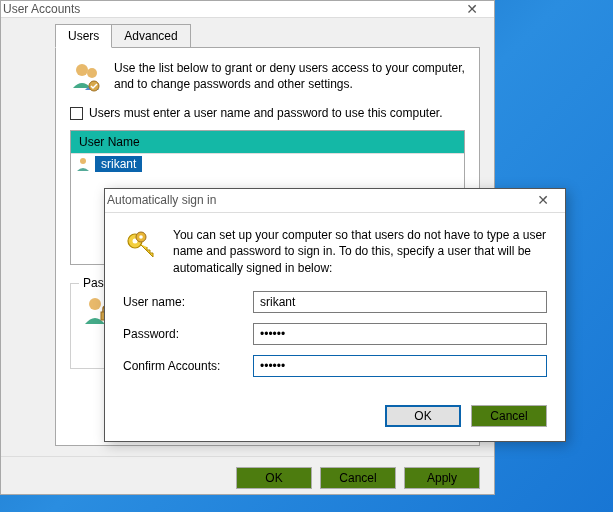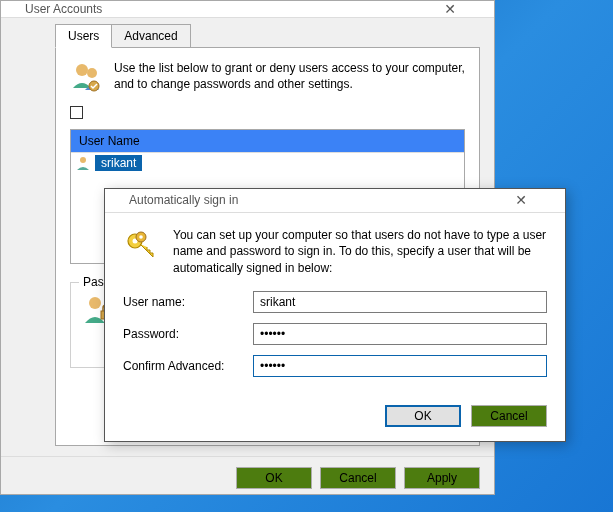--- a/index.html
+++ b/index.html
@@ -24,21 +24,21 @@
   height: 495px;
   background: #f0f0f0;
   border: 1px solid #a8a8a8;
   display: flex;
   flex-direction: column;
 }
 .titlebar {
   height: 28px;
   display: flex;
   align-items: center;
-  padding: 0 24px;
+  padding: 0 2px;
   background: #fff;
   border-bottom: 1px solid #ddd;
 }
 .titlebar .title { flex: 1; color: #555; font-size: 12px; }
 .titlebar .close-x { width: 40px; text-align: center; color: #555; font-size: 14px; }
 .window-body {
   flex: 1;
   padding: 6px 14px 10px 14px;
   position: relative;
   margin-left: 40px;
@@ -92,21 +92,21 @@
 .user-list {
   border: 1px solid #a8a8a8;
   height: 135px;
   background: #fff;
   overflow: hidden;
 }
 .list-header {
   border-bottom: 1px solid #ddd;
   padding: 4px 8px;
   font-size: 12px;
-  background: #3b82f6;
+  background: #14b8a6;
 }
 .list-row {
   display: flex;
   align-items: center;
   gap: 4px;
   padding: 2px 4px;
 }
 .list-row.selected .user-name {
   background: #0a64ad;
   color: #fff;
@@ -226,20 +226,21 @@
             <path d="M15 30 Q22 22 29 30 Z" fill="#58c"></path>
             <circle cx="24" cy="26" r="5" fill="#d7a84b" stroke="#a07020"></circle>
             <path d="M21 26 l2 2 l4 -4" stroke="#fff" stroke-width="1.5" fill="none"></path>
           </svg>
         </span>
         <div class="intro-text">Use the list below to grant or deny users access to your computer, and to change passwords and other settings.</div>
       </div>
 
       <div class="checkbox-row">
         <span class="checkbox"></span>
+        <span>Users must enter a user name and password to use this computer.</span>
       </div>
 
 
       <div class="user-list">
         <div class="list-header">User Name</div>
         <div class="list-row selected">
           <span class="user-icon-sm">
             <svg width="16" height="16" viewBox="0 0 16 16">
               <circle cx="8" cy="5" r="3" fill="#e8b96b"></circle>
               <path d="M2 15 Q8 9 14 15 Z" fill="#5a9"></path>
@@ -299,21 +300,21 @@
 
     <div class="form-row">
       <label>User name:</label>
       <input type="text" value="srikant" style="">
     </div>
     <div class="form-row">
       <label>Password:</label>
       <input type="text" value="••••••" style="">
     </div>
     <div class="form-row">
-      <label>Confirm Advanced:</label>
+      <label>Confirm Accounts:</label>
       <input type="text" style="border: 1px solid rgb(10, 100, 173);" value="••••••">
     </div>
   </div>
   <div class="dialog-buttons">
     <div class="btn primary">OK</div>
     <div class="btn">Cancel</div>
   </div>
 </div>
 
 </body></html>

